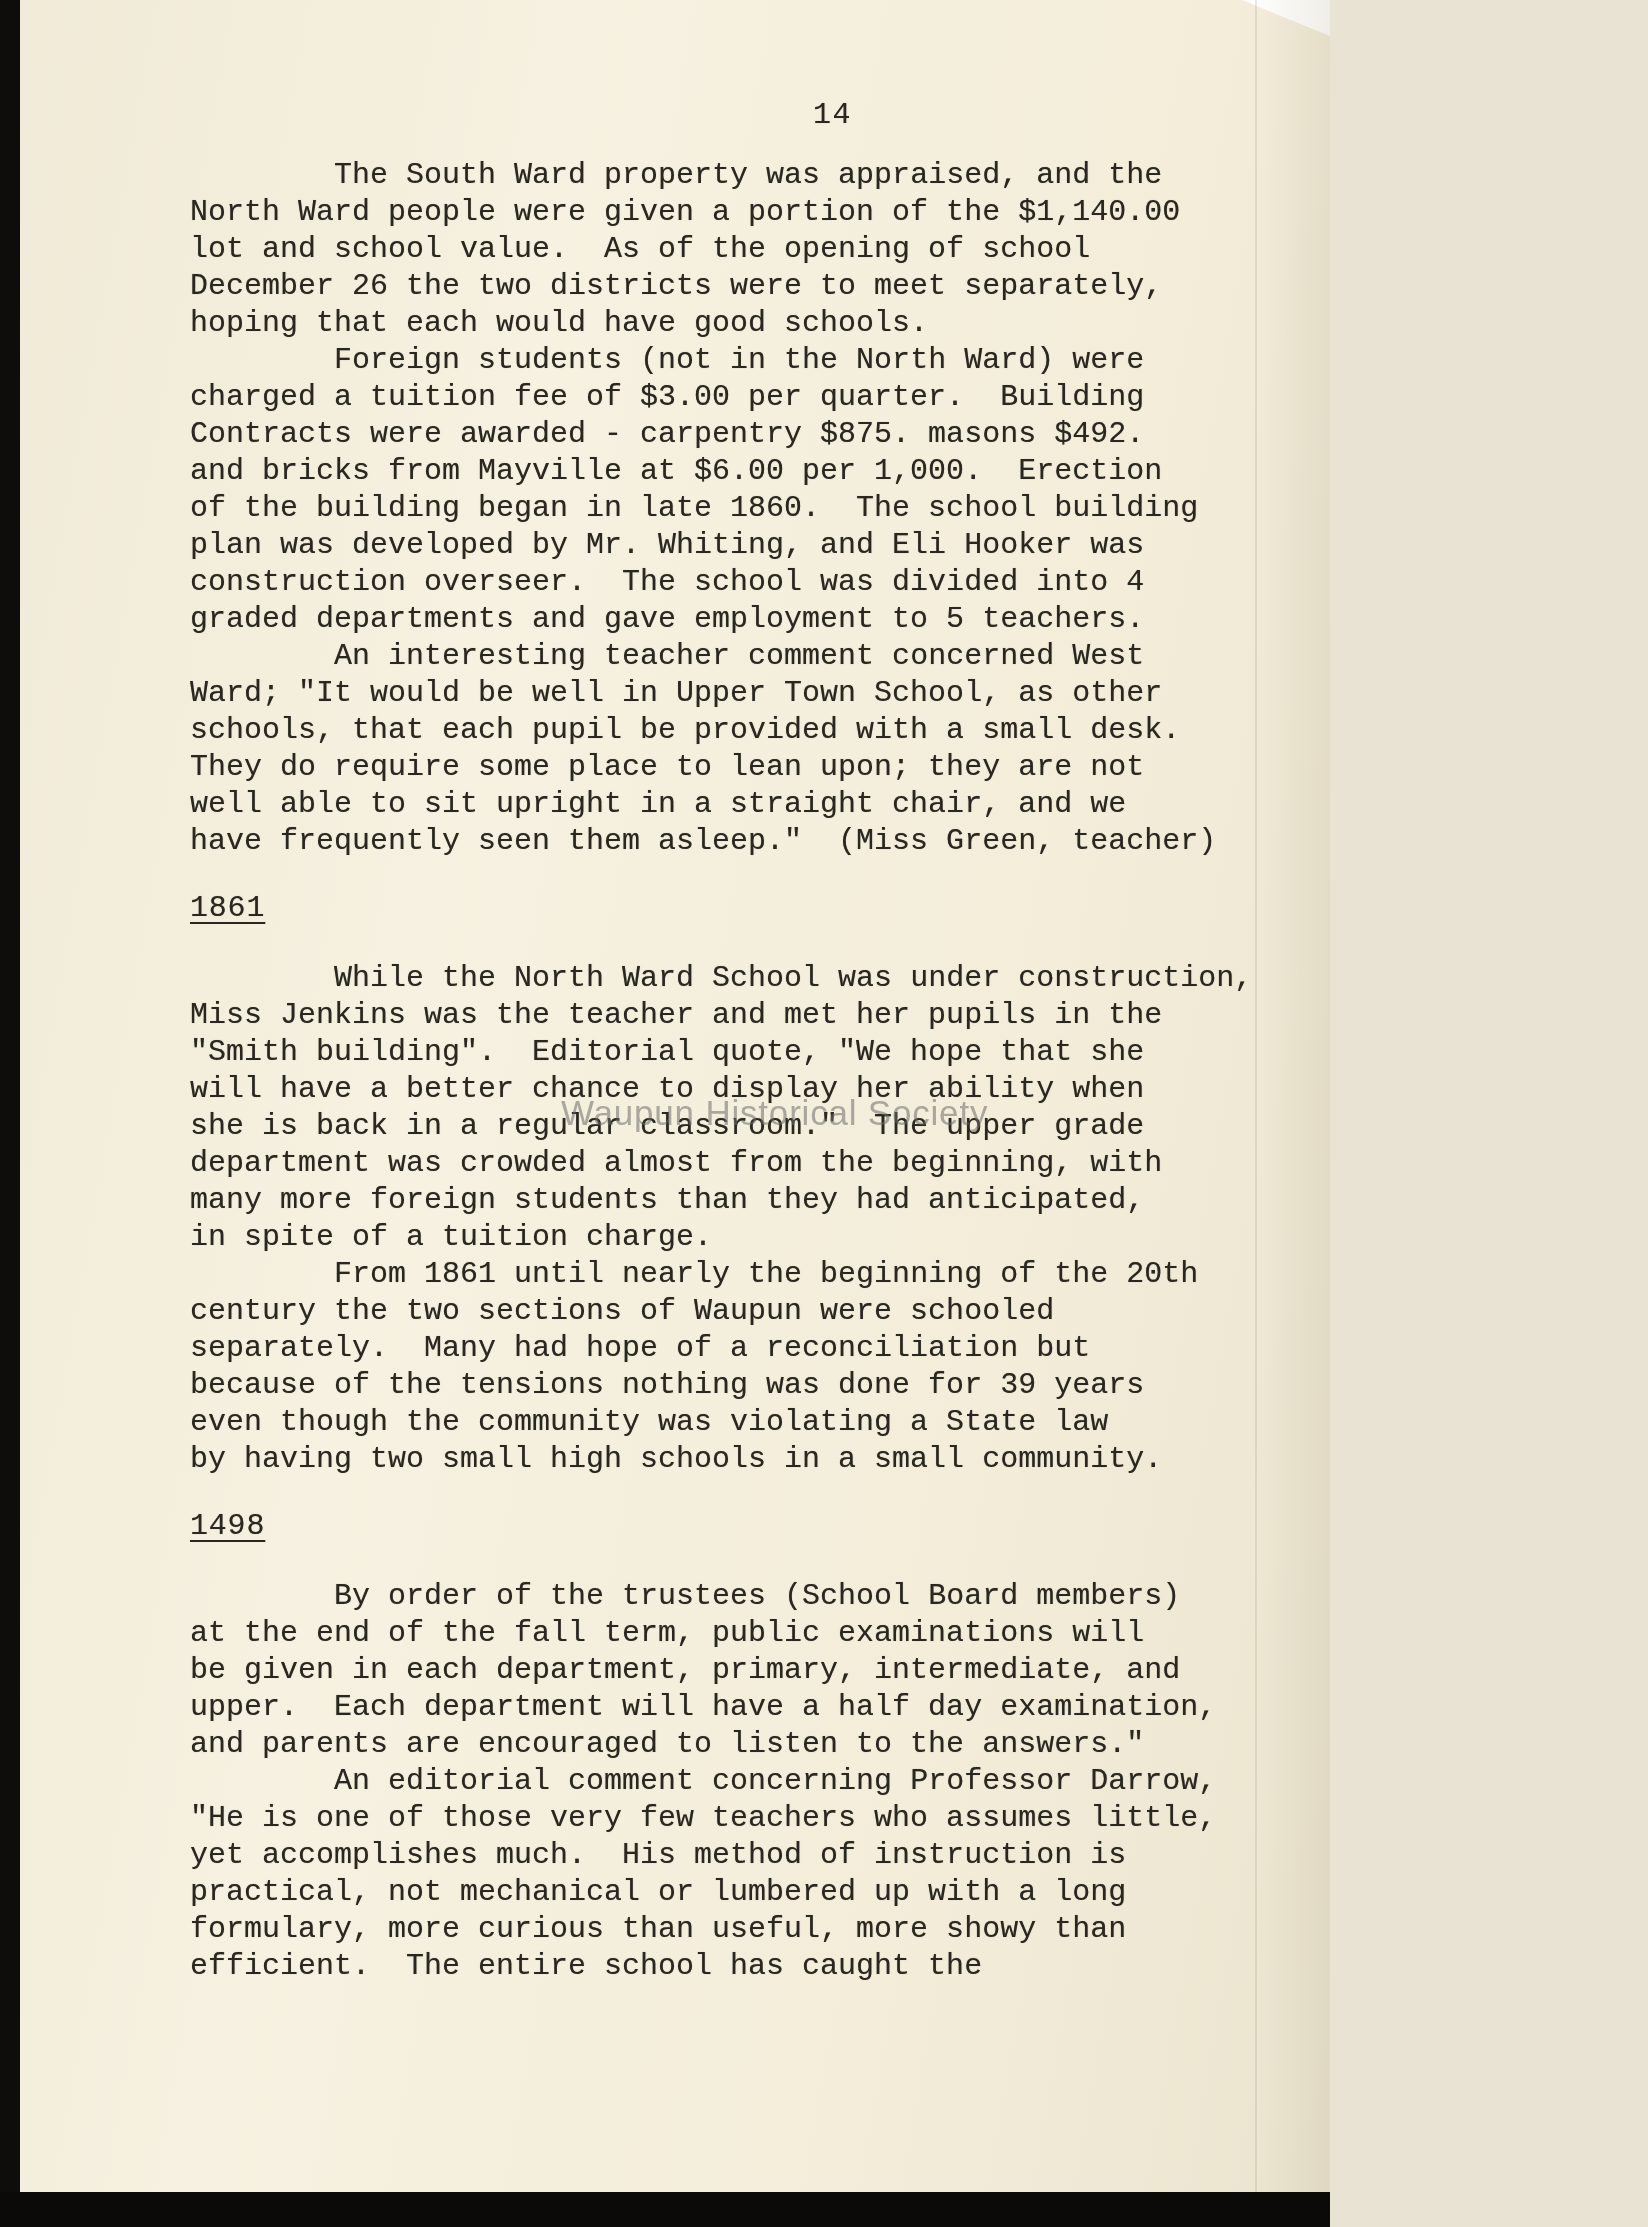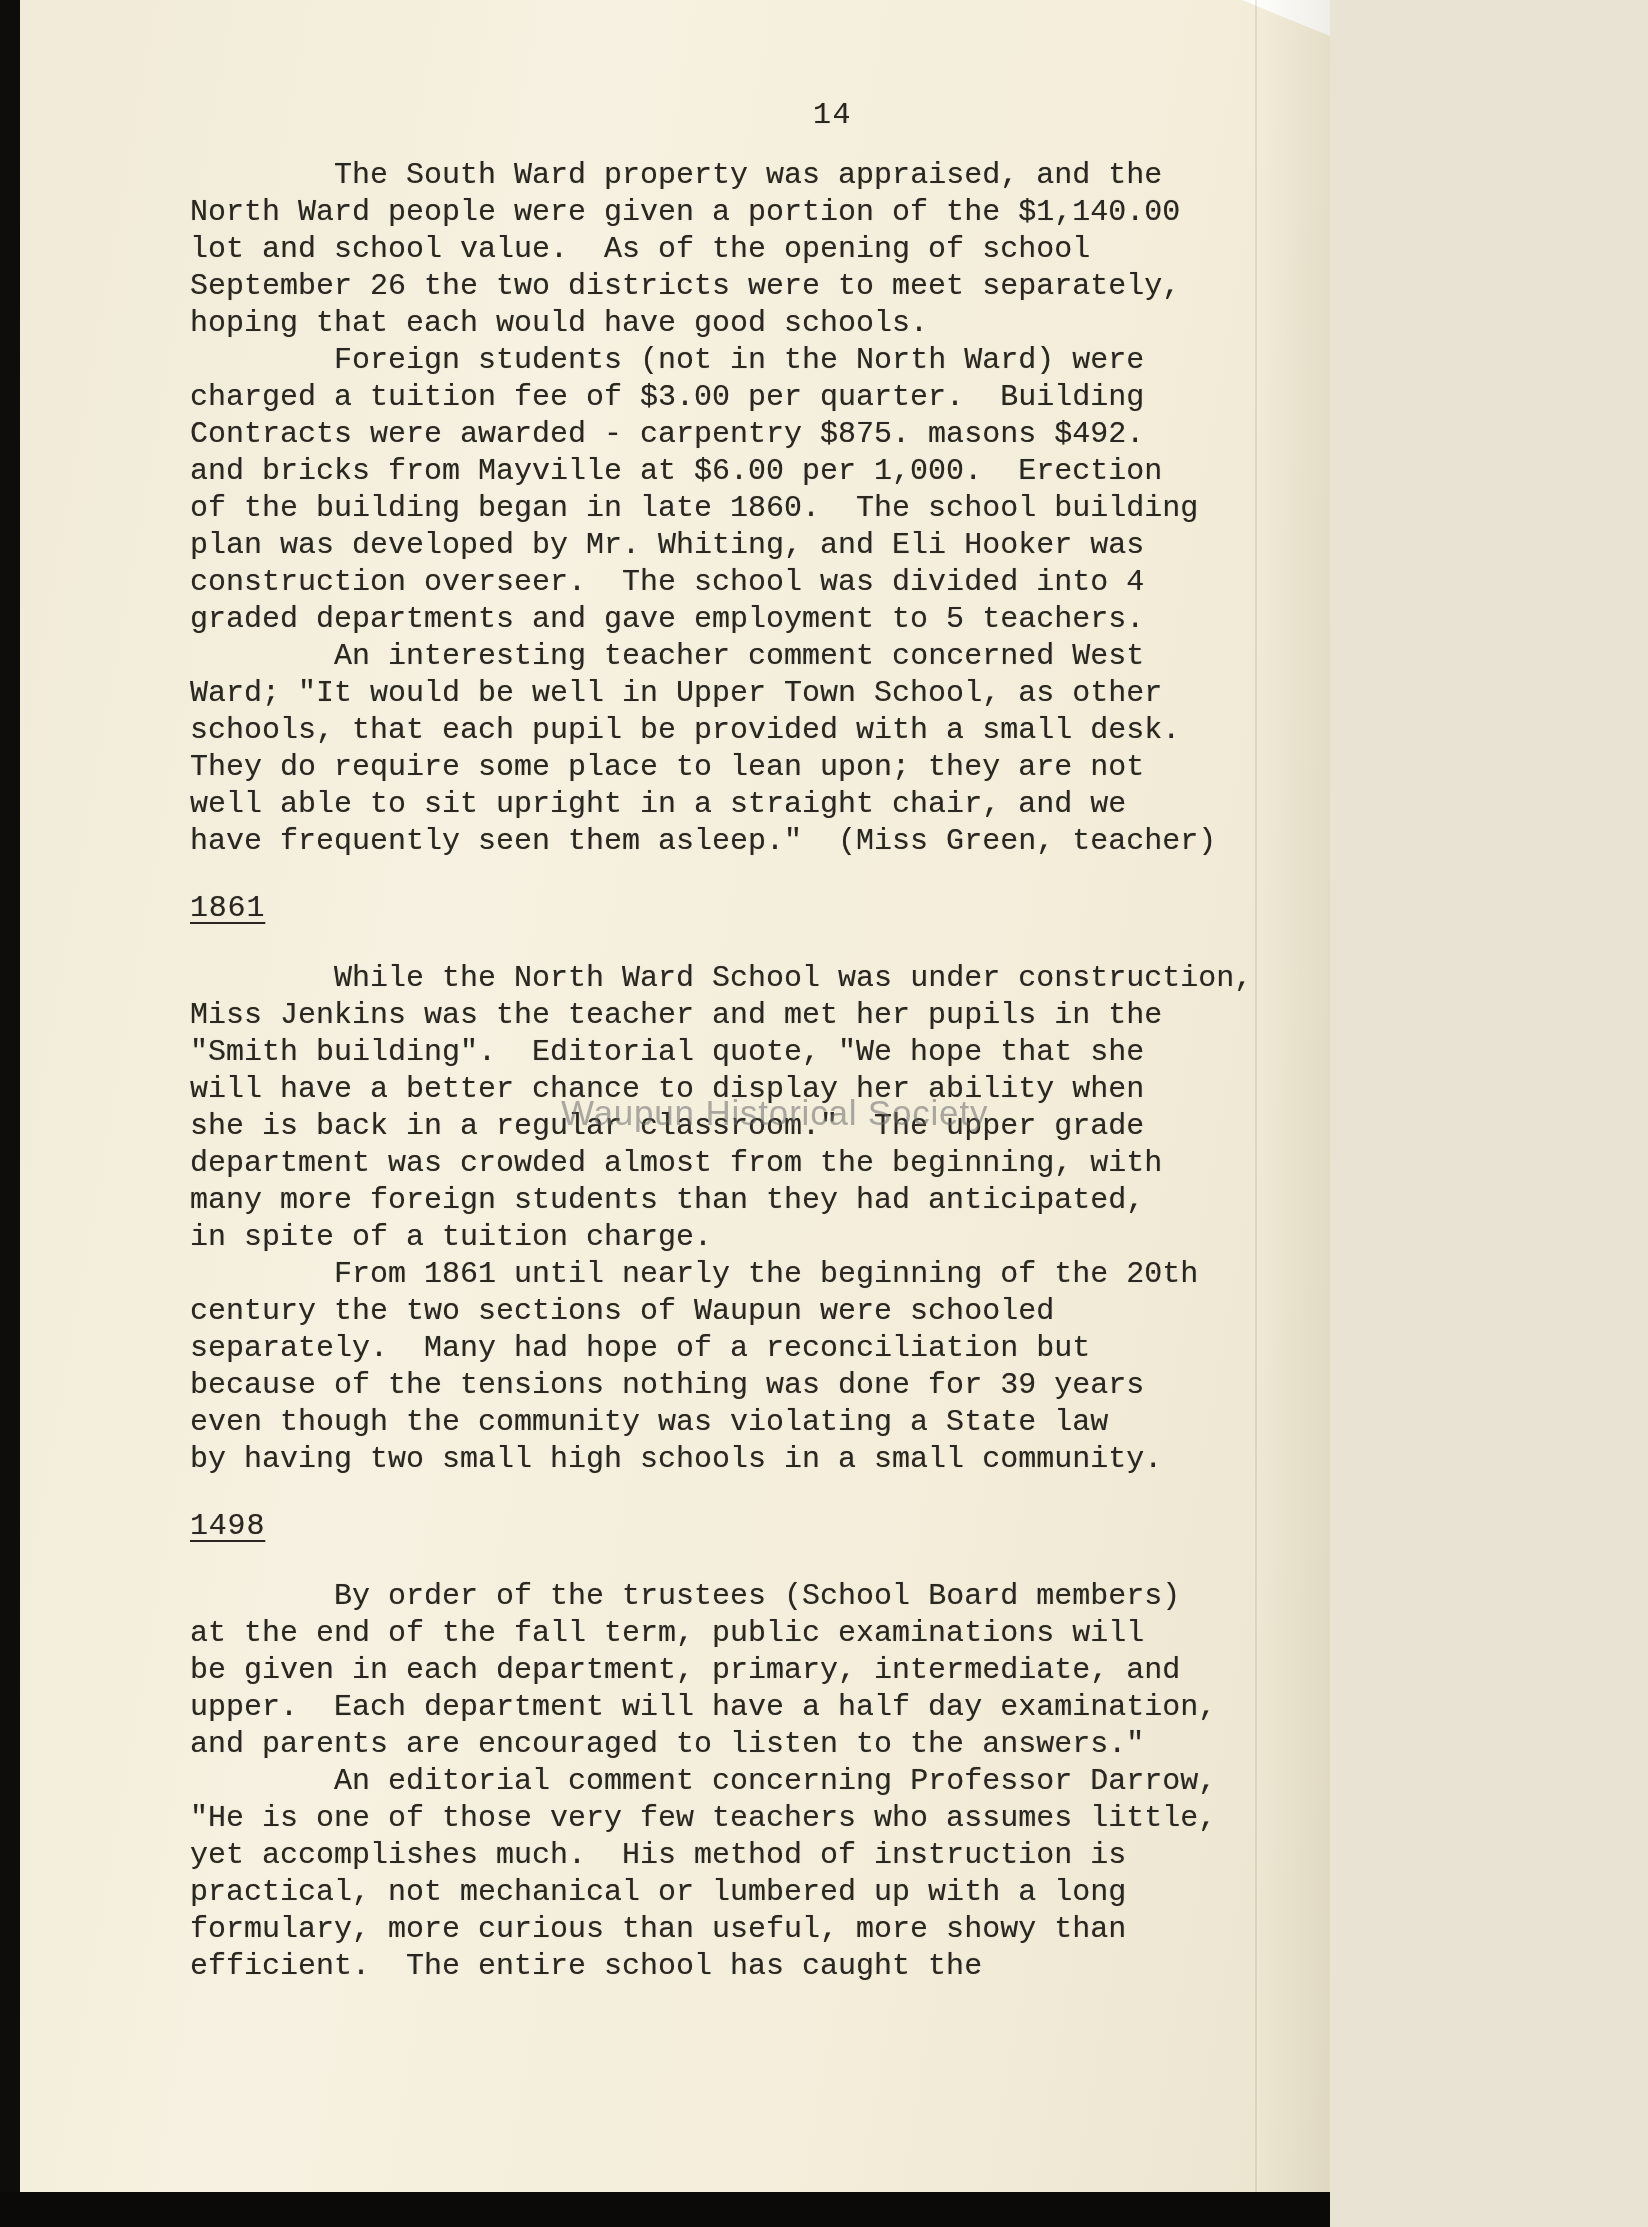--- a/index.html
+++ b/index.html
@@ -95,21 +95,21 @@
   <div class="corner-tr"></div>
   <div class="right-shade"></div>
   <div class="page-edge-right"></div>
 
   <div class="content">
     <div class="page-number">14</div>
 
     <p class="para">        The South Ward property was appraised, and the
 North Ward people were given a portion of the $1,140.00
 lot and school value.  As of the opening of school
-September 26 the two districts were to meet separately,
+December 26 the two districts were to meet separately,
 hoping that each would have good schools.</p>
     <p class="para">        Foreign students (not in the North Ward) were
 charged a tuition fee of $3.00 per quarter.  Building
 Contracts were awarded - carpentry $875. masons $492.
 and bricks from Mayville at $6.00 per 1,000.  Erection
 of the building began in late 1860.  The school building
 plan was developed by Mr. Whiting, and Eli Hooker was
 construction overseer.  The school was divided into 4
 graded departments and gave employment to 5 teachers.</p>
     <p class="para">        An interesting teacher comment concerned West

